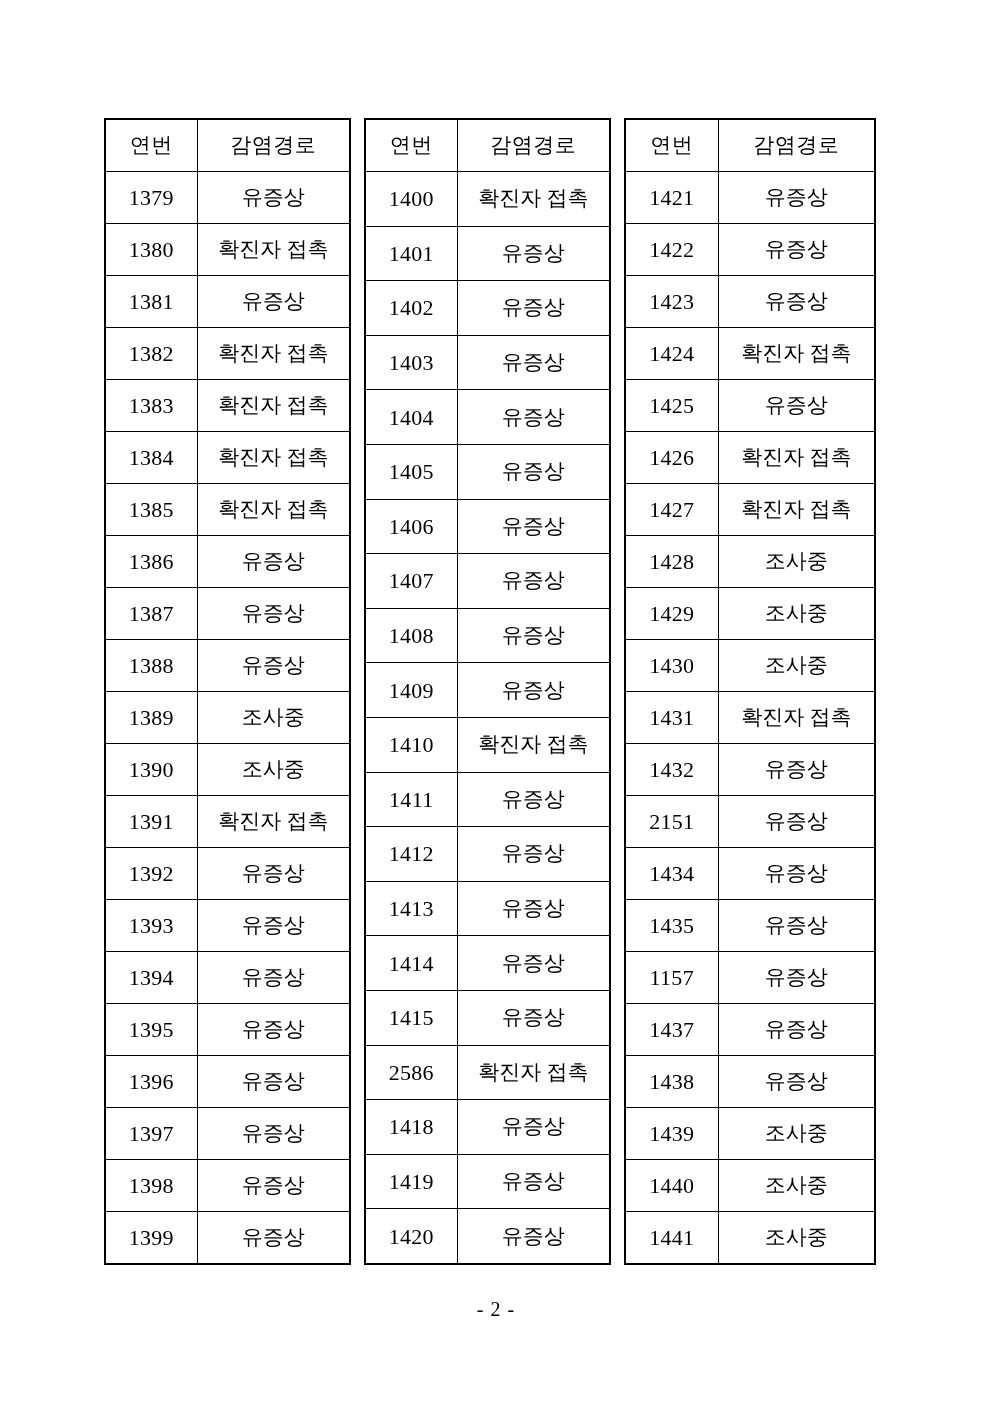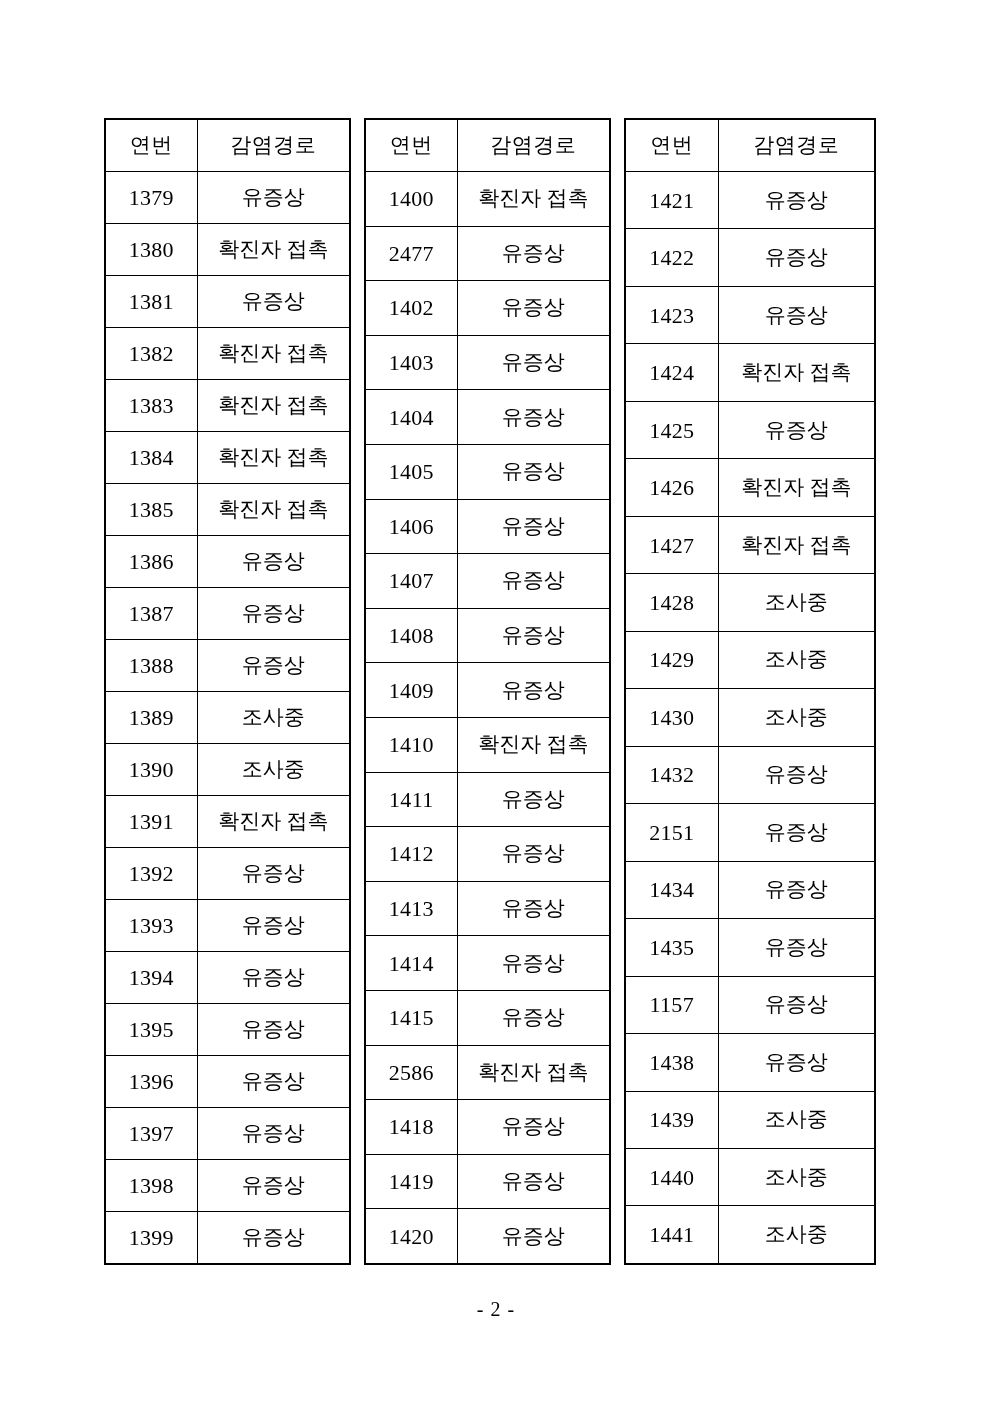--- a/index.html
+++ b/index.html
@@ -208,21 +208,21 @@
           <th class="cell-head">연번</th>
           <th class="cell-head">감염경로</th>
         </tr>
       </thead>
       <tbody>
           <tr>
             <td class="cell-seq">1400</td>
             <td class="cell-route">확진자 접촉</td>
           </tr>
           <tr>
-            <td class="cell-seq">2477</td>
+            <td class="cell-seq">1401</td>
             <td class="cell-route">유증상</td>
           </tr>
           <tr>
             <td class="cell-seq">1402</td>
             <td class="cell-route">유증상</td>
           </tr>
           <tr>
             <td class="cell-seq">1403</td>
             <td class="cell-route">유증상</td>
           </tr>
@@ -339,37 +339,45 @@
           </tr>
           <tr>
             <td class="cell-seq">1429</td>
             <td class="cell-route">조사중</td>
           </tr>
           <tr>
             <td class="cell-seq">1430</td>
             <td class="cell-route">조사중</td>
           </tr>
           <tr>
+            <td class="cell-seq">1431</td>
+            <td class="cell-route">확진자 접촉</td>
+          </tr>
+          <tr>
             <td class="cell-seq">1432</td>
             <td class="cell-route">유증상</td>
           </tr>
           <tr>
             <td class="cell-seq">2151</td>
             <td class="cell-route">유증상</td>
           </tr>
           <tr>
             <td class="cell-seq">1434</td>
             <td class="cell-route">유증상</td>
           </tr>
           <tr>
             <td class="cell-seq">1435</td>
             <td class="cell-route">유증상</td>
           </tr>
           <tr>
             <td class="cell-seq">1157</td>
+            <td class="cell-route">유증상</td>
+          </tr>
+          <tr>
+            <td class="cell-seq">1437</td>
             <td class="cell-route">유증상</td>
           </tr>
           <tr>
             <td class="cell-seq">1438</td>
             <td class="cell-route">유증상</td>
           </tr>
           <tr>
             <td class="cell-seq">1439</td>
             <td class="cell-route">조사중</td>
           </tr>

